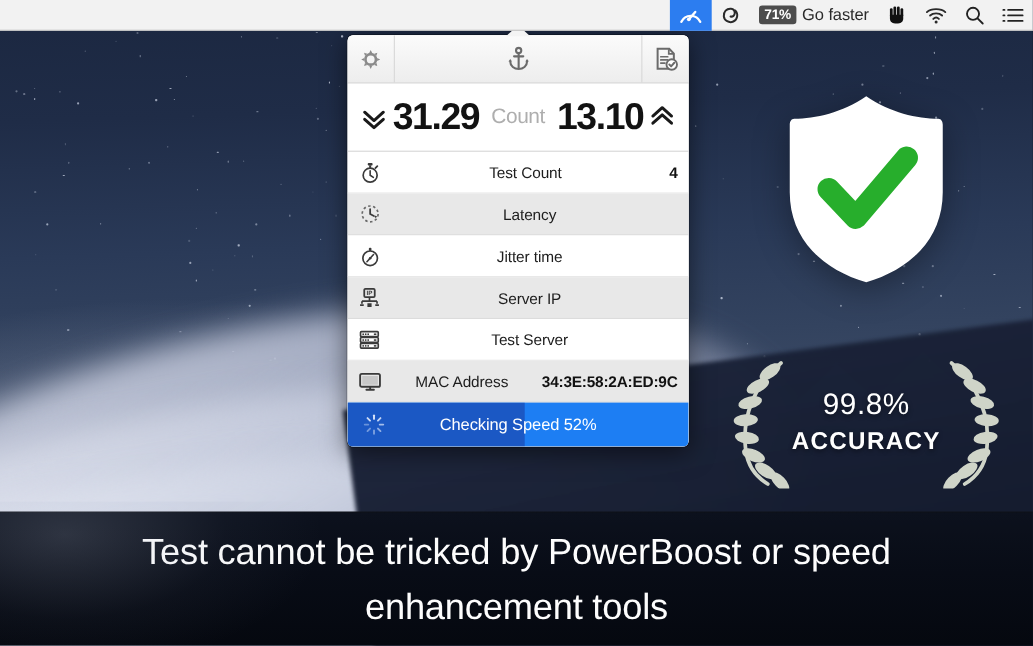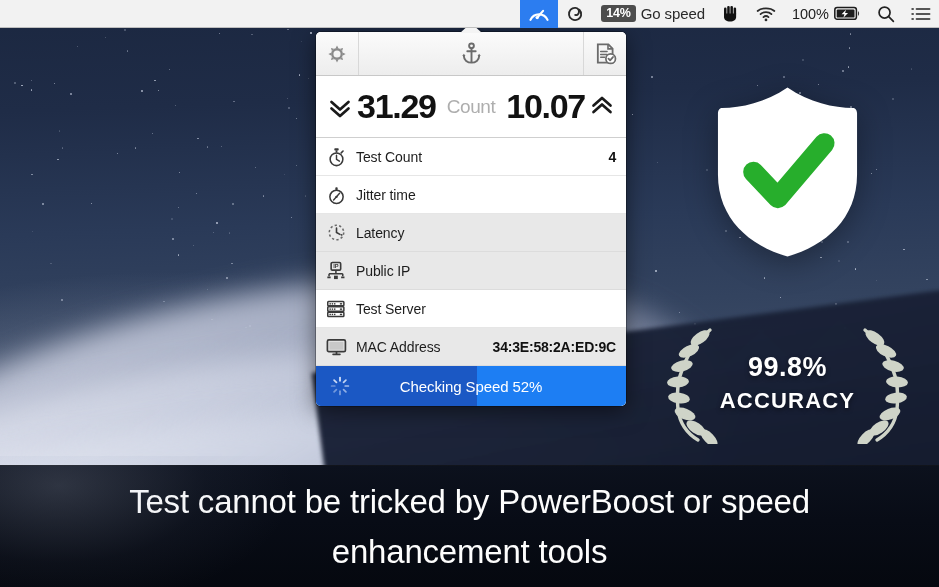--- a/index.html
+++ b/index.html
@@ -144,21 +144,21 @@
 
   
   .drow {
     height:38px; display:flex; align-items:center;
     padding:0 10px 0 9px; gap:9px;
     border-bottom:1px solid #e6e6e6;
     background:#fff;
   }
   .drow.alt { background:#e8e8e8; border-bottom-color:#dcdcdc; }
   .drow .ricon { width:22px; display:flex; align-items:center; justify-content:center; flex:0 0 22px; }
-  .drow .rlabel { flex:1; font-size:14px; color:#1d1d1d; letter-spacing:-0.1px; }
+  .drow .rlabel { flex:1; font-size:14px; color:#1d1d1d; letter-spacing:-0.1px;text-align:center; }
   .drow .rvalue { font-size:14px; font-weight:700; color:#111; letter-spacing:-0.2px; }
 
   
   #progress-row {
     position:relative; height:40px; overflow:hidden;
     background:#1d7ef3;
     display:flex; align-items:center;
   }
   #progress-fill {
     position:absolute; left:0; top:0; bottom:0;
@@ -175,21 +175,21 @@
   #shield-wrap {
     position:absolute; left:705px; top:82px; width:165px; height:180px; z-index:10;
     filter:drop-shadow(0 6px 16px rgba(0,0,0,.35));
   }
   #accuracy-wrap {
     position:absolute; left:660px; top:318px; width:255px; height:130px; z-index:10;
     display:flex; align-items:center; justify-content:center;
   }
   #accuracy-text { text-align:center; padding:0 6px; }
   #acc-pct {
-    font-size:27px; color:#ffffff; font-weight:700; letter-spacing:0.5px;
+    font-size:27px; color:#ffffff; font-weight:400; letter-spacing:0.5px;
     text-shadow:0 2px 5px rgba(0,0,0,.45);
   }
   #acc-label {
     font-size:22px; color:#ffffff; font-weight:700; letter-spacing:1.2px;
     margin-top:5px;
     text-shadow:0 2px 5px rgba(0,0,0,.45);
   }
   .laurel { position:absolute; top:6px; width:62px; height:120px; }
   #laurel-left { left:0; }
   #laurel-right { right:0; transform:scaleX(-1); }
@@ -435,22 +435,22 @@
     </svg>
   </div>
 
   <div class="mb-item">
     <svg width="19" height="19" viewBox="0 0 22 22">
       <path d="M15.5 6.5 C19 10, 18 16, 13.5 18 C9 20, 4 17, 3.5 12.5 C3 8, 6.5 4, 11 4.5 C13.5 4.8, 15 6.5, 15 9 C15 11.6, 12.8 13.4, 10.6 12.7" fill="none" stroke="#2a2a2a" stroke-width="2.1" stroke-linecap="round"></path>
     </svg>
   </div>
 
   <div class="mb-item">
-    <span class="mb-badge">14%</span>
-    <span class="mb-text">Go speed</span>
+    <span class="mb-badge">71%</span>
+    <span class="mb-text">Go faster</span>
   </div>
 
   <div class="mb-item">
     <svg width="19" height="19" viewBox="0 0 22 22">
       <g fill="#111">
         <rect x="3.5" y="4" width="2.9" height="9" rx="1.4"></rect>
         <rect x="7.2" y="2.2" width="2.9" height="10.8" rx="1.4"></rect>
         <rect x="10.9" y="2.2" width="2.9" height="10.8" rx="1.4"></rect>
         <rect x="14.6" y="4" width="2.9" height="9" rx="1.4"></rect>
         <path d="M3.5 11 L17.5 11 L17.5 15 C17.5 18.2, 14.8 20.2, 10.5 20.2 C6.2 20.2, 3.5 18.2, 3.5 15 Z"></path>
@@ -462,29 +462,20 @@
     <svg width="20" height="16" viewBox="0 0 22 17">
       <g fill="none" stroke="#2a2a2a" stroke-width="1.9" stroke-linecap="round">
         <path d="M1.8 5.2 C6 1.2, 16 1.2, 20.2 5.2"></path>
         <path d="M5 8.6 C8 5.7, 14 5.7, 17 8.6"></path>
         <path d="M8.2 12 C9.8 10.5, 12.2 10.5, 13.8 12"></path>
       </g>
       <circle cx="11" cy="15" r="1.5" fill="#2a2a2a"></circle>
     </svg>
   </div>
 
-  <div class="mb-item">
-    <span class="mb-pct">100%</span>
-    <svg width="27" height="15" viewBox="0 0 30 16">
-      <rect x="0.9" y="1.4" width="24" height="13" rx="2.6" fill="none" stroke="#1d1d1d" stroke-width="1.7"></rect>
-      <rect x="3" y="3.5" width="19.8" height="9" rx="1.3" fill="#1d1d1d"></rect>
-      <path d="M13.4 3.9 L8.4 8.8 L11.6 8.8 L10.4 12.6 L15.6 7.5 L12.3 7.5 Z" fill="#fff"></path>
-      <path d="M26.8 5.4 L26.8 10.6 C28.2 10.1, 28.2 5.9, 26.8 5.4 Z" fill="#1d1d1d"></path>
-    </svg>
-  </div>
 
   <div class="mb-item">
     <svg width="18" height="18" viewBox="0 0 20 20">
       <circle cx="8.4" cy="8.4" r="6.1" fill="none" stroke="#222" stroke-width="1.9"></circle>
       <path d="M13 13 L18.2 18.2" stroke="#222" stroke-width="1.9" stroke-linecap="round"></path>
     </svg>
   </div>
 
   <div class="mb-item">
     <svg width="20" height="16" viewBox="0 0 22 17">
@@ -549,21 +540,21 @@
 
     <div id="speed-row">
       <svg width="26" height="26" viewBox="0 0 26 26">
         <g fill="none" stroke="#1a1a1a" stroke-width="2.7" stroke-linecap="round" stroke-linejoin="round">
           <path d="M4.5 8 L13 15.6 L21.5 8"></path>
           <path d="M4.5 14.5 L13 22.1 L21.5 14.5"></path>
         </g>
       </svg>
       <span class="speed-num">31.29</span>
       <span id="mbps-label">Count</span>
-      <span class="speed-num">10.07</span>
+      <span class="speed-num">13.10</span>
       <svg width="26" height="26" viewBox="0 0 26 26">
         <g fill="none" stroke="#1a1a1a" stroke-width="2.7" stroke-linecap="round" stroke-linejoin="round">
           <path d="M4.5 18 L13 10.4 L21.5 18"></path>
           <path d="M4.5 11.5 L13 3.9 L21.5 11.5"></path>
         </g>
       </svg>
     </div>
 
 
     <div class="drow">
@@ -573,60 +564,60 @@
           <path d="M10 9 L10 13.5 L13.2 15.6" fill="none" stroke="#3a3a3a" stroke-width="1.6" stroke-linecap="round"></path>
           <rect x="7.6" y="1.4" width="4.8" height="2.4" rx="0.8" fill="#3a3a3a"></rect>
           <rect x="9" y="3.6" width="2" height="2.6" fill="#3a3a3a"></rect>
           <path d="M15.2 6.4 L17.2 4.4" stroke="#3a3a3a" stroke-width="1.8" stroke-linecap="round"></path>
         </svg>
       </span>
       <span class="rlabel">Test Count</span>
       <span class="rvalue">4</span>
     </div>
 
+    <div class="drow alt">
+      <span class="ricon">
+        <svg width="19" height="19" viewBox="0 0 20 20">
+          <circle cx="10" cy="10" r="7.6" fill="none" stroke="#6a6a6a" stroke-width="1.6" stroke-dasharray="2.4 2.4"></circle>
+          <path d="M10 5.4 L10 10 L13.6 12" fill="none" stroke="#3a3a3a" stroke-width="1.7" stroke-linecap="round"></path>
+          <path d="M14.6 11.4 L17 12.6 L14.6 13.8 Z" fill="#3a3a3a"></path>
+        </svg>
+      </span>
+      <span class="rlabel">Latency</span>
+      <span class="rvalue"></span>
+    </div>
+
     <div class="drow">
       <span class="ricon">
         <svg width="19" height="20" viewBox="0 0 20 22">
           <circle cx="10" cy="13" r="7.3" fill="none" stroke="#3a3a3a" stroke-width="1.7"></circle>
           <path d="M6.8 16.4 L13.4 9.2" fill="none" stroke="#3a3a3a" stroke-width="1.6" stroke-linecap="round"></path>
           <circle cx="10" cy="13" r="1.3" fill="#3a3a3a"></circle>
           <rect x="8.7" y="2.4" width="2.6" height="3.4" rx="1" fill="#3a3a3a"></rect>
         </svg>
       </span>
       <span class="rlabel">Jitter time</span>
-      <span class="rvalue"></span>
-    </div>
-
-    <div class="drow alt">
-      <span class="ricon">
-        <svg width="19" height="19" viewBox="0 0 20 20">
-          <circle cx="10" cy="10" r="7.6" fill="none" stroke="#6a6a6a" stroke-width="1.6" stroke-dasharray="2.4 2.4"></circle>
-          <path d="M10 5.4 L10 10 L13.6 12" fill="none" stroke="#3a3a3a" stroke-width="1.7" stroke-linecap="round"></path>
-          <path d="M14.6 11.4 L17 12.6 L14.6 13.8 Z" fill="#3a3a3a"></path>
-        </svg>
-      </span>
-      <span class="rlabel">Latency</span>
       <span class="rvalue"></span>
     </div>
 
     <div class="drow alt">
       <span class="ricon">
         <svg width="20" height="20" viewBox="0 0 21 21">
           <rect x="5.4" y="1.6" width="10" height="8" rx="1.2" fill="none" stroke="#3a3a3a" stroke-width="1.7"></rect>
           <text x="10.4" y="7.4" font-size="6" font-family="Liberation Sans, sans-serif" font-weight="700" fill="#3a3a3a" text-anchor="middle">IP</text>
           <path d="M10.4 9.8 L10.4 13.4" stroke="#3a3a3a" stroke-width="1.6"></path>
           <path d="M3.2 13.4 L17.6 13.4" stroke="#3a3a3a" stroke-width="1.6"></path>
           <path d="M3.2 13.4 L3.2 16" stroke="#3a3a3a" stroke-width="1.6"></path>
           <path d="M17.6 13.4 L17.6 16" stroke="#3a3a3a" stroke-width="1.6"></path>
           <rect x="8.4" y="15.4" width="4" height="3.6" fill="#3a3a3a"></rect>
           <path d="M1.4 17.2 L4.9 17.2" stroke="#3a3a3a" stroke-width="1.7"></path>
           <path d="M15.9 17.2 L19.4 17.2" stroke="#3a3a3a" stroke-width="1.7"></path>
         </svg>
       </span>
-      <span class="rlabel">Public IP</span>
+      <span class="rlabel">Server IP</span>
       <span class="rvalue"></span>
     </div>
 
     <div class="drow">
       <span class="ricon">
         <svg width="20" height="18" viewBox="0 0 21 19">
           <g fill="none" stroke="#3a3a3a" stroke-width="1.6">
             <rect x="1.8" y="1.6" width="17" height="4.6" rx="0.8"></rect>
             <rect x="1.8" y="7.2" width="17" height="4.6" rx="0.8"></rect>
             <rect x="1.8" y="12.8" width="17" height="4.6" rx="0.8"></rect>

